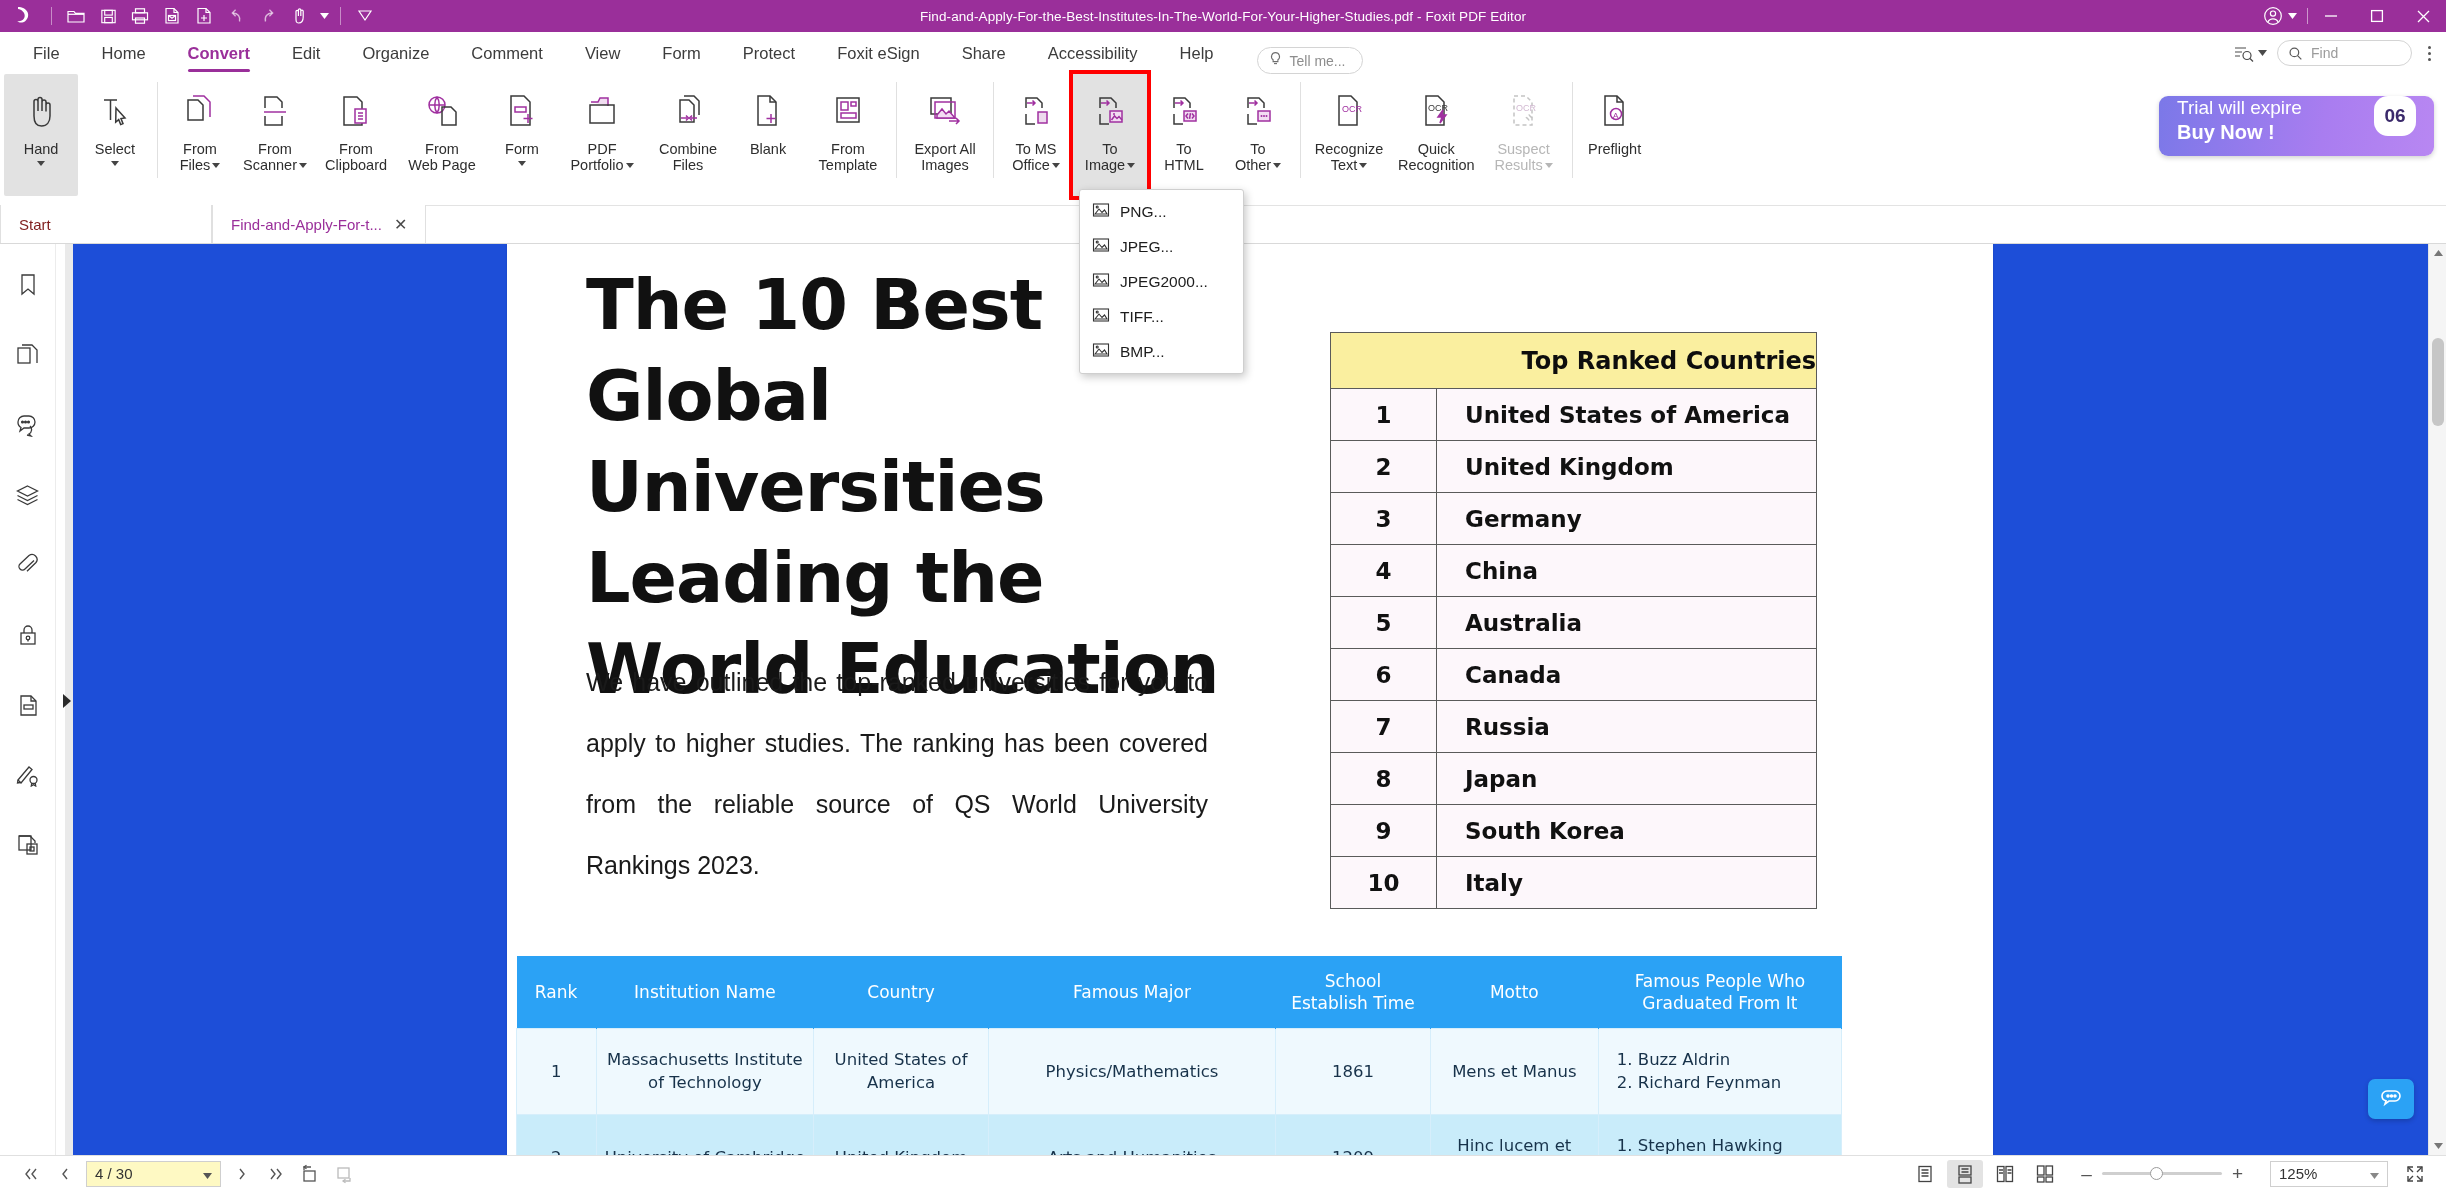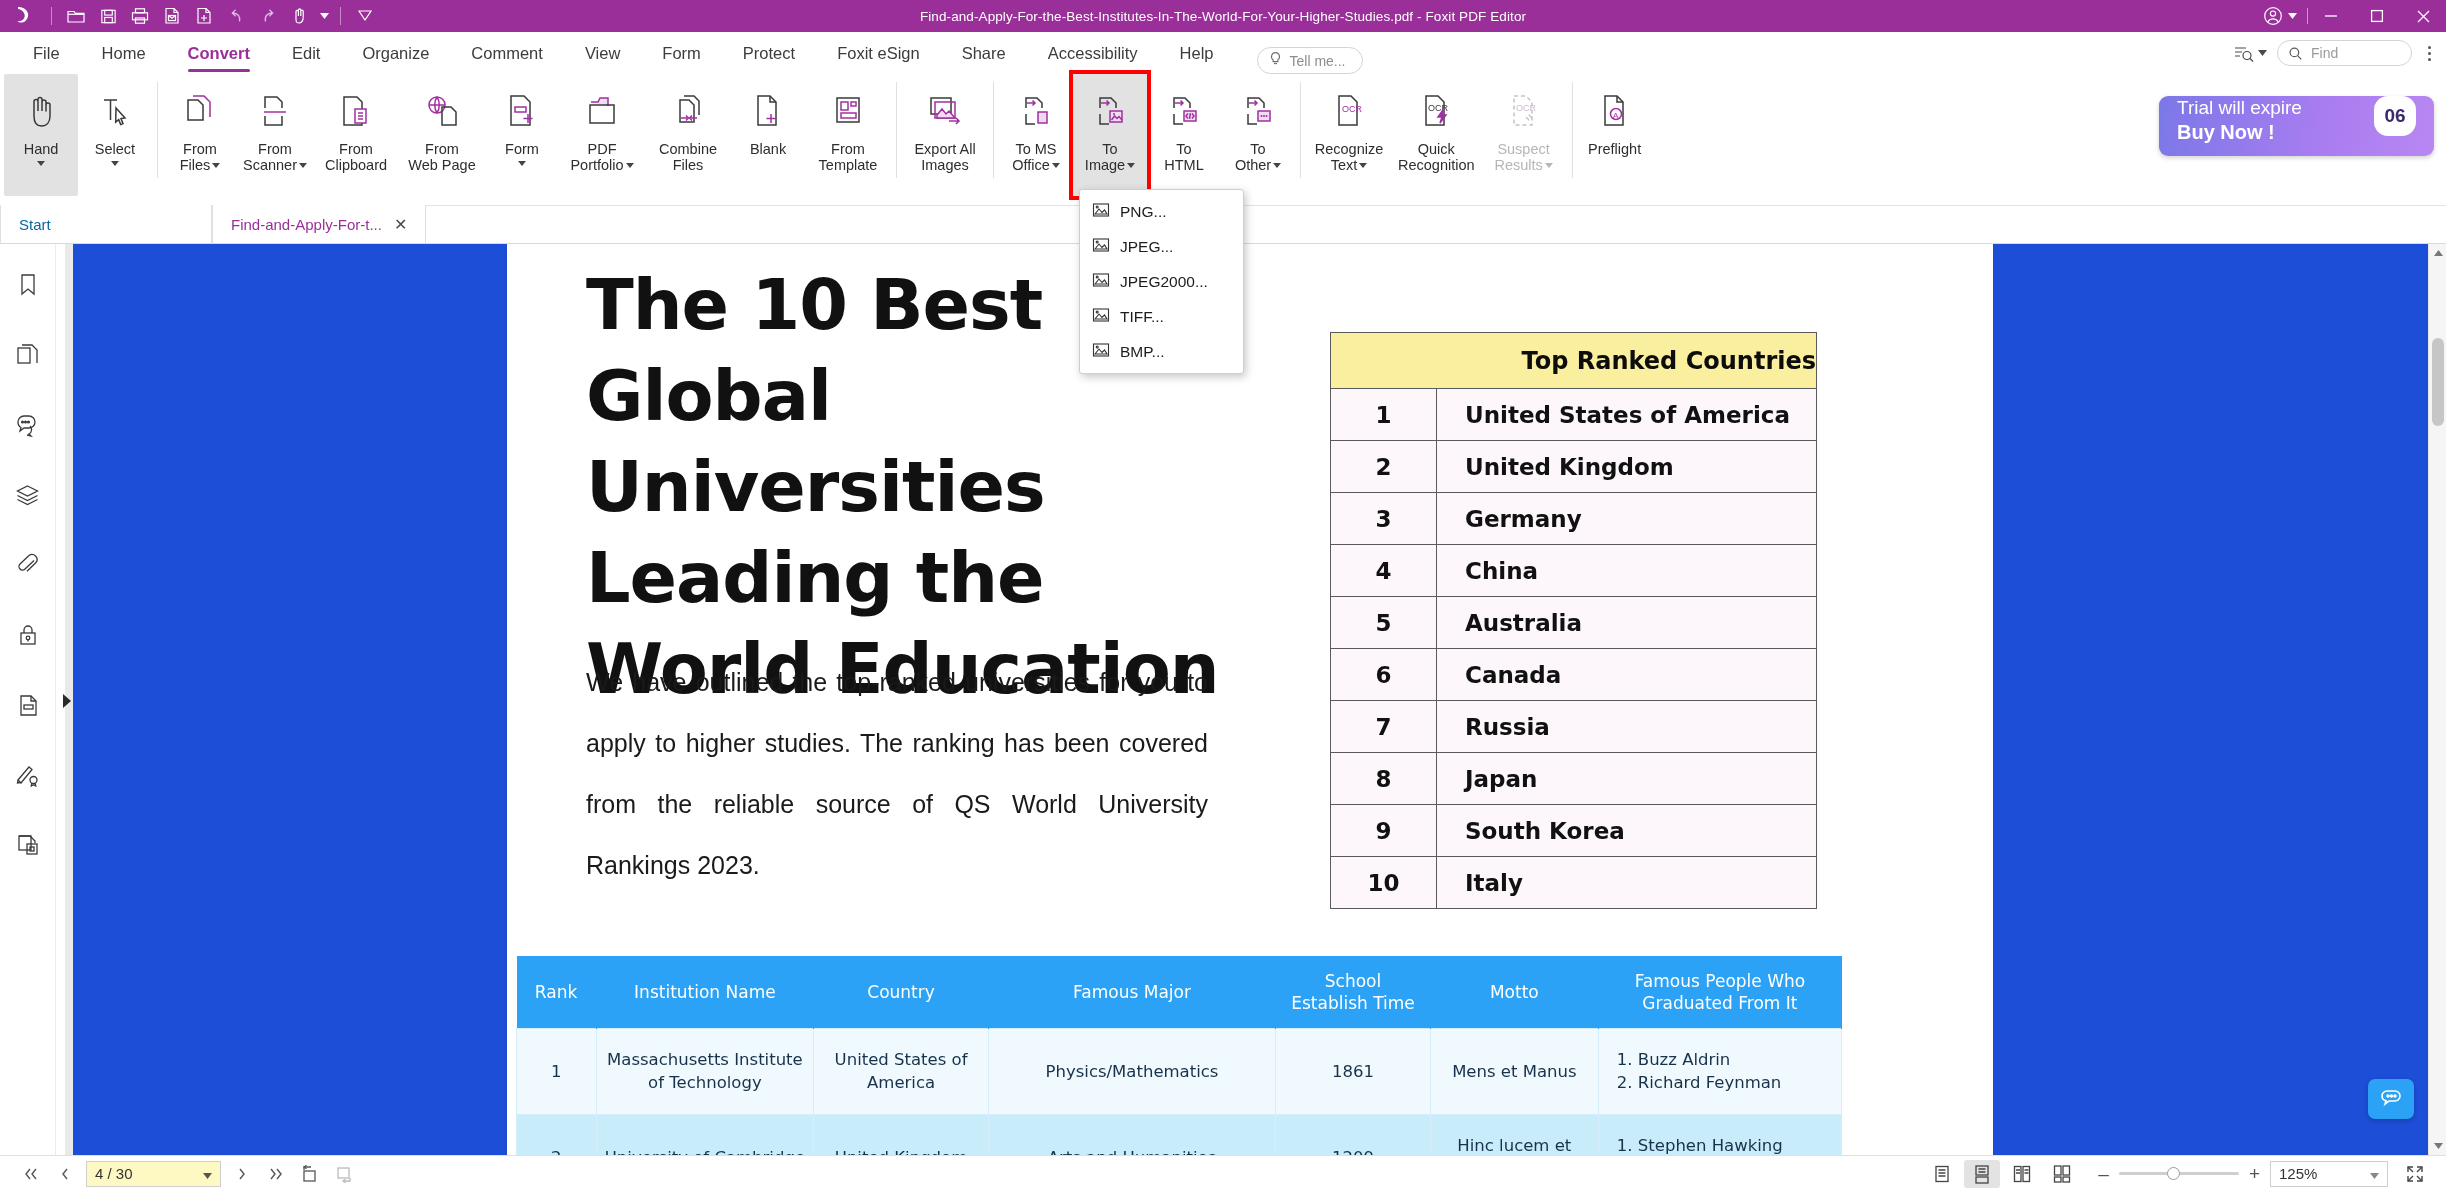--- a/index.html
+++ b/index.html
@@ -94,21 +94,21 @@
     width:42px; height:40px; border-radius:14px; display:flex; align-items:center; justify-content:center;
   }
 
   
   .tabstrip{
     position:absolute; left:0; top:206px; width:2446px; height:38px; background:#fff;
     display:flex; align-items:flex-end; border-bottom:1px solid #d9d9d9;
   }
   .dtab{
     height:38px; display:flex; align-items:center; gap:12px; padding:0 18px;
-    font-size:15px; color:#0369a1; border-left:1px solid #e0e0e0; border-right:1px solid #e0e0e0;
+    font-size:15px; color:#7f1d1d; border-left:1px solid #e0e0e0; border-right:1px solid #e0e0e0;
     background:#fff;
   }
   .dtab.start{ width:212px; }
   .dtab.active{ color:#9a2f9a; }
   .dtab .x{ font-size:16px; color:#4a4a4a; }
 
   
   .leftnav{
     position:absolute; left:0; top:244px; width:56px; bottom:36px; background:#fff;
     display:flex; flex-direction:column; align-items:center; padding-top:26px; gap:40px;
@@ -217,21 +217,21 @@
   }
   .status-right{ margin-left:auto; display:flex; align-items:center; gap:4px; }
   .viewbtn{ width:36px; height:28px; display:flex; align-items:center; justify-content:center; border-radius:3px; }
   .viewbtn.on{ background:#e3e3e3; }
   .zoomwrap{ display:flex; align-items:center; gap:10px; margin-left:14px; }
   .slider{ position:relative; width:120px; height:18px; display:flex; align-items:center; }
   .slider .track{ width:100%; height:3px; background:#cfcfcf; border-radius:2px; }
   .slider .knob{ position:absolute; left:48px; width:13px; height:13px; border-radius:50%; background:#fff; border:1.5px solid #9b9b9b; }
   .zoombox{
     display:flex; align-items:center; justify-content:space-between; width:118px; height:26px;
-    border:1px solid #cfcfcf; padding:0 8px; font-size:15px; color:#333;
+    border:1px solid #cfcfcf; padding:0 8px; font-size:15px; color:#333;margin-left:17px;
   }
   .sgn{ font-size:19px; color:#555; }
   .muted{ color:#b9b9b9; }
 </style>
 </head>
 <body>
 
 <div class="app">
 
   <div class="titlebar">

